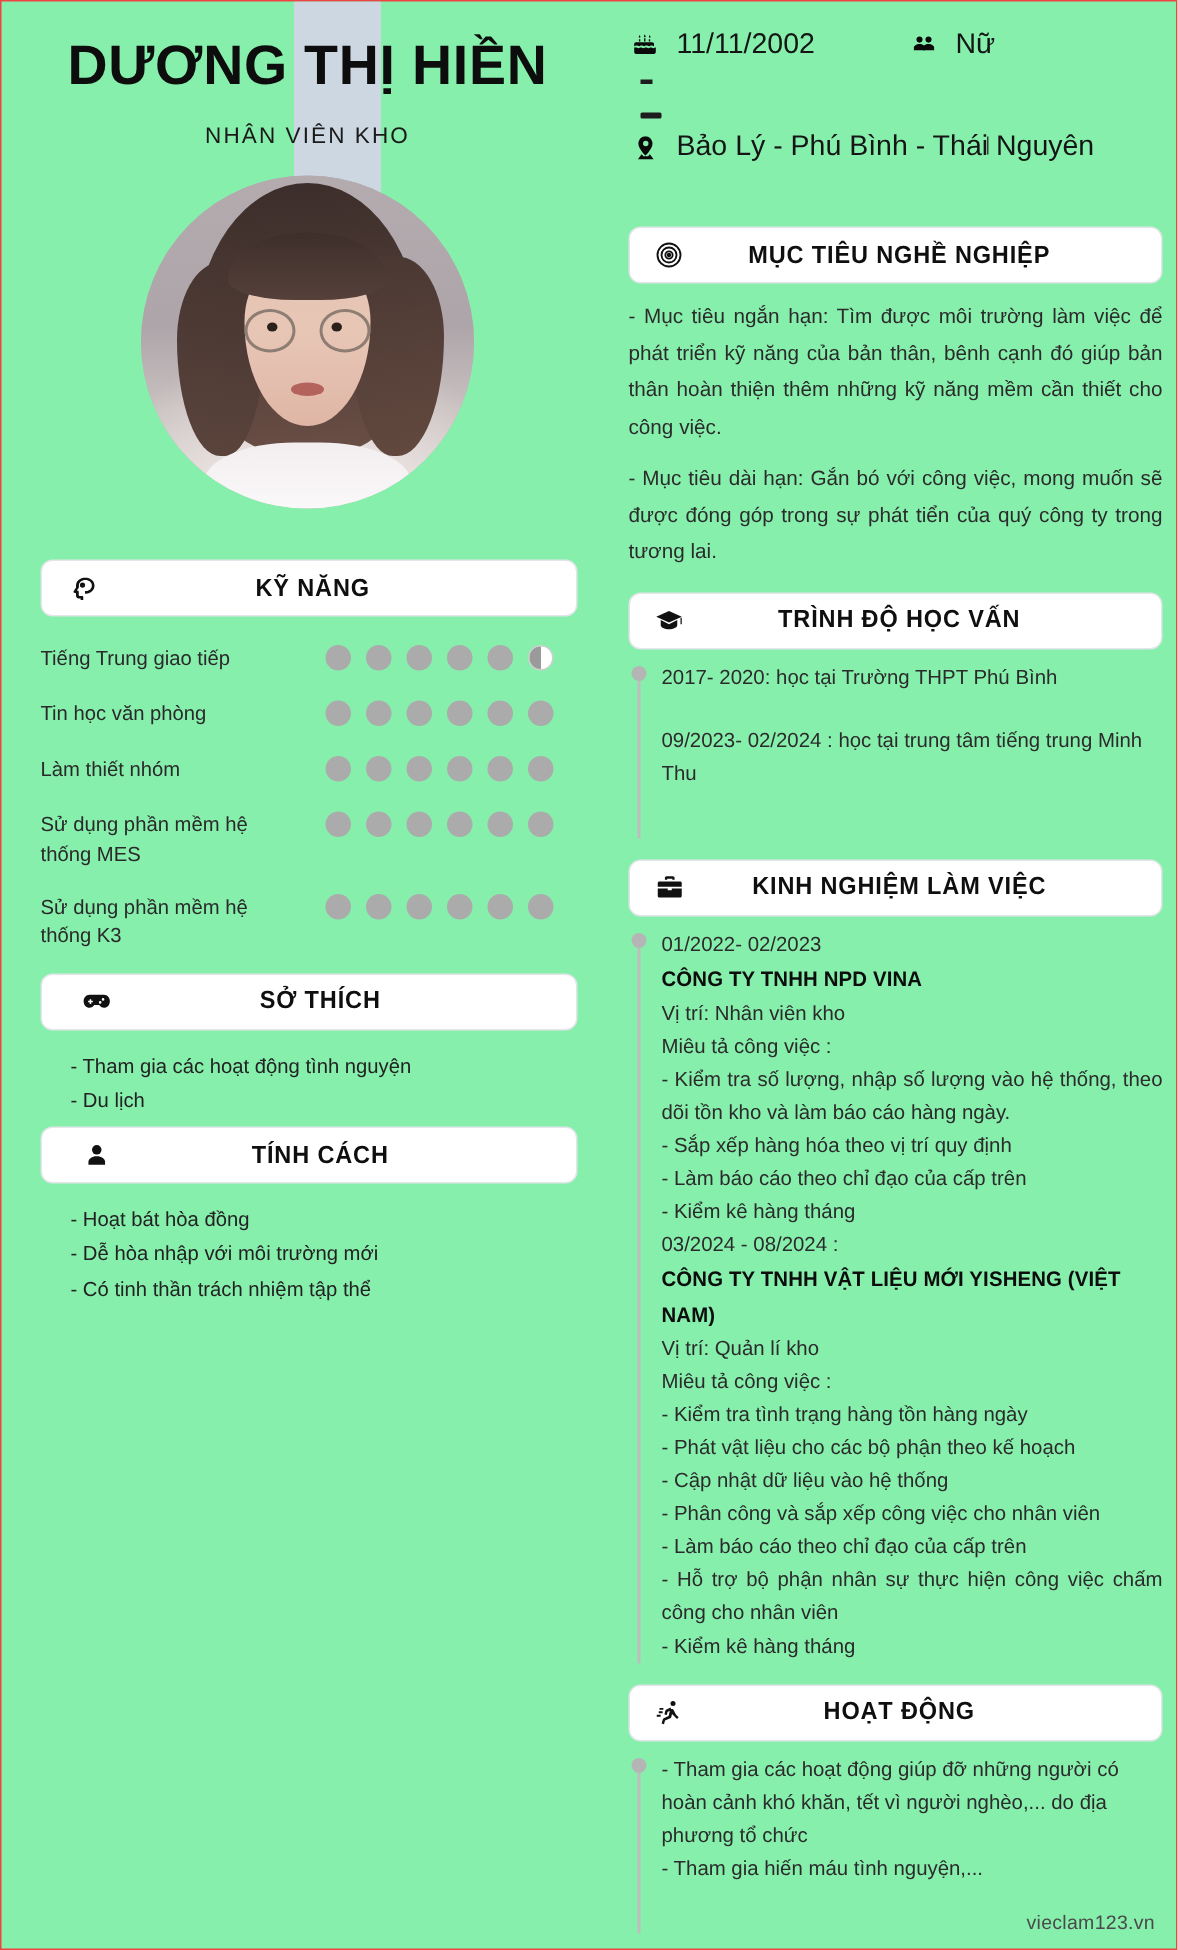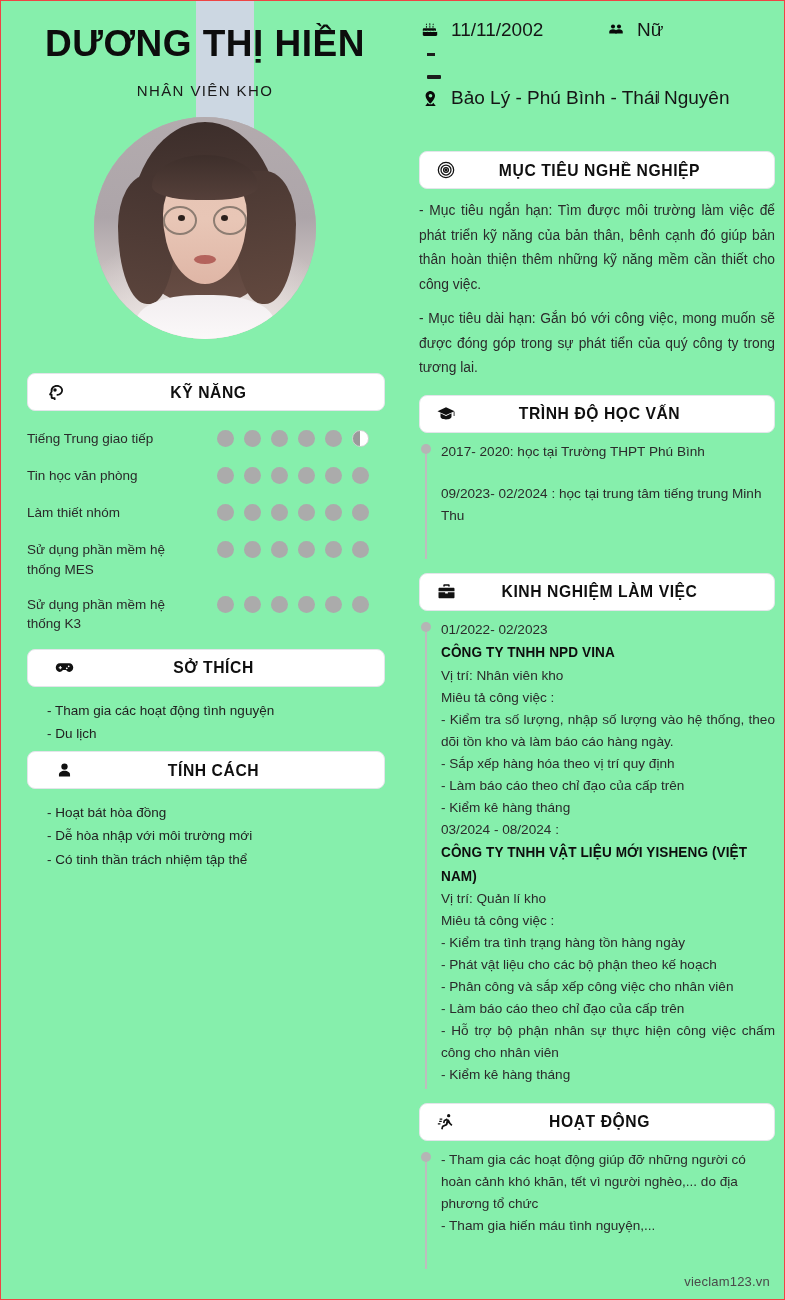--- a/index.html
+++ b/index.html
@@ -641,20 +641,21 @@
             <div class="tl-line">- Kiểm kê hàng tháng</div>
           </div>
 
           <div>
             <div class="tl-line">03/2024 - 08/2024 :</div>
             <div class="tl-company">CÔNG TY TNHH VẬT LIỆU MỚI YISHENG (VIỆT NAM)</div>
             <div class="tl-line">Vị trí: Quản lí kho</div>
             <div class="tl-line">Miêu tả công việc :</div>
             <div class="tl-line">- Kiểm tra tình trạng hàng tồn hàng ngày</div>
             <div class="tl-line">- Phát vật liệu cho các bộ phận theo kế hoạch</div>
+            <div class="tl-line">- Cập nhật dữ liệu vào hệ thống</div>
             <div class="tl-line">- Phân công và sắp xếp công việc cho nhân viên</div>
             <div class="tl-line">- Làm báo cáo theo chỉ đạo của cấp trên</div>
             <div class="tl-just">- Hỗ trợ bộ phận nhân sự thực hiện công việc chấm công cho nhân viên</div>
             <div class="tl-line">- Kiểm kê hàng tháng</div>
           </div>
 
         </div>
       </div>
 
       <div class="rc-sec">

